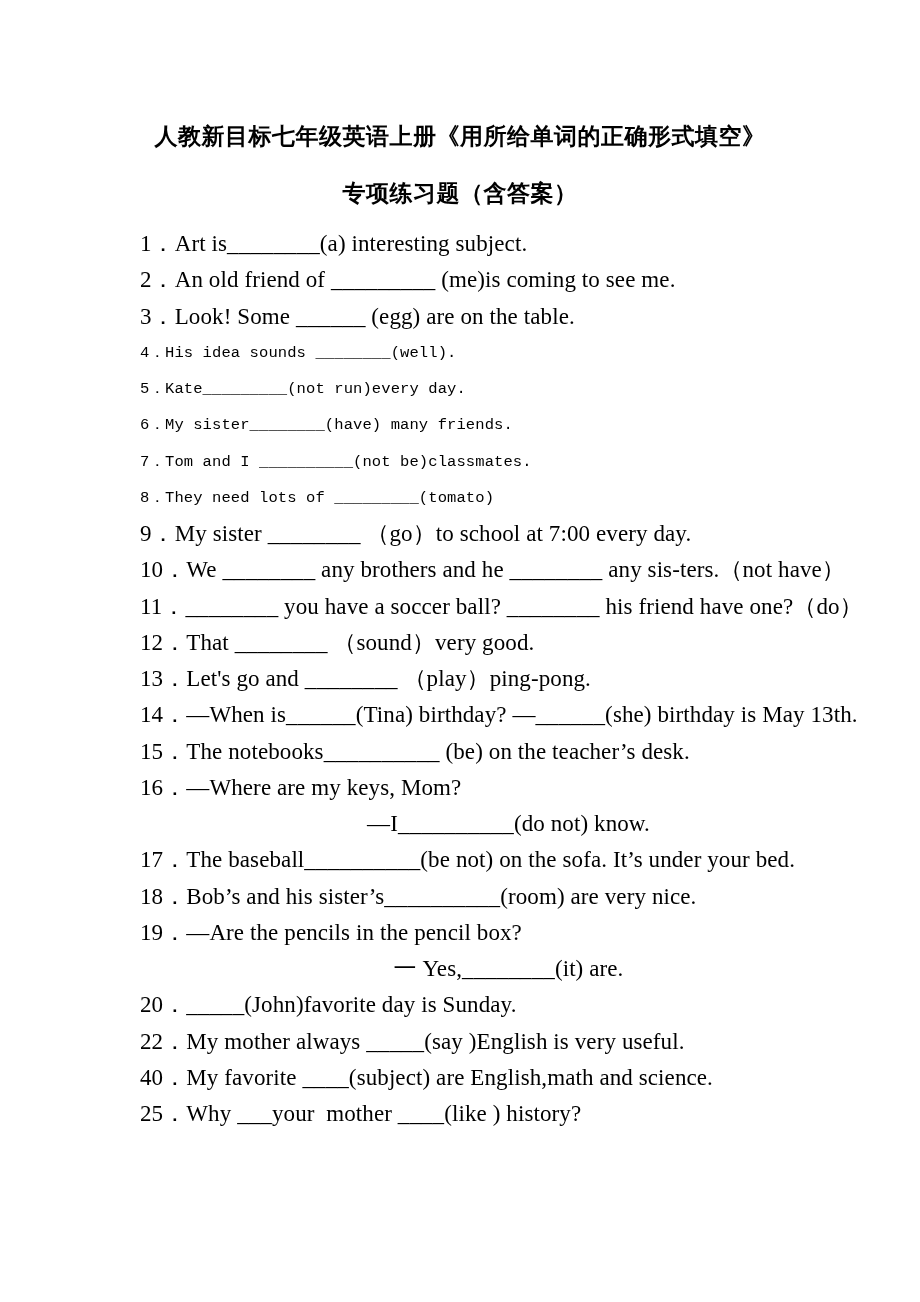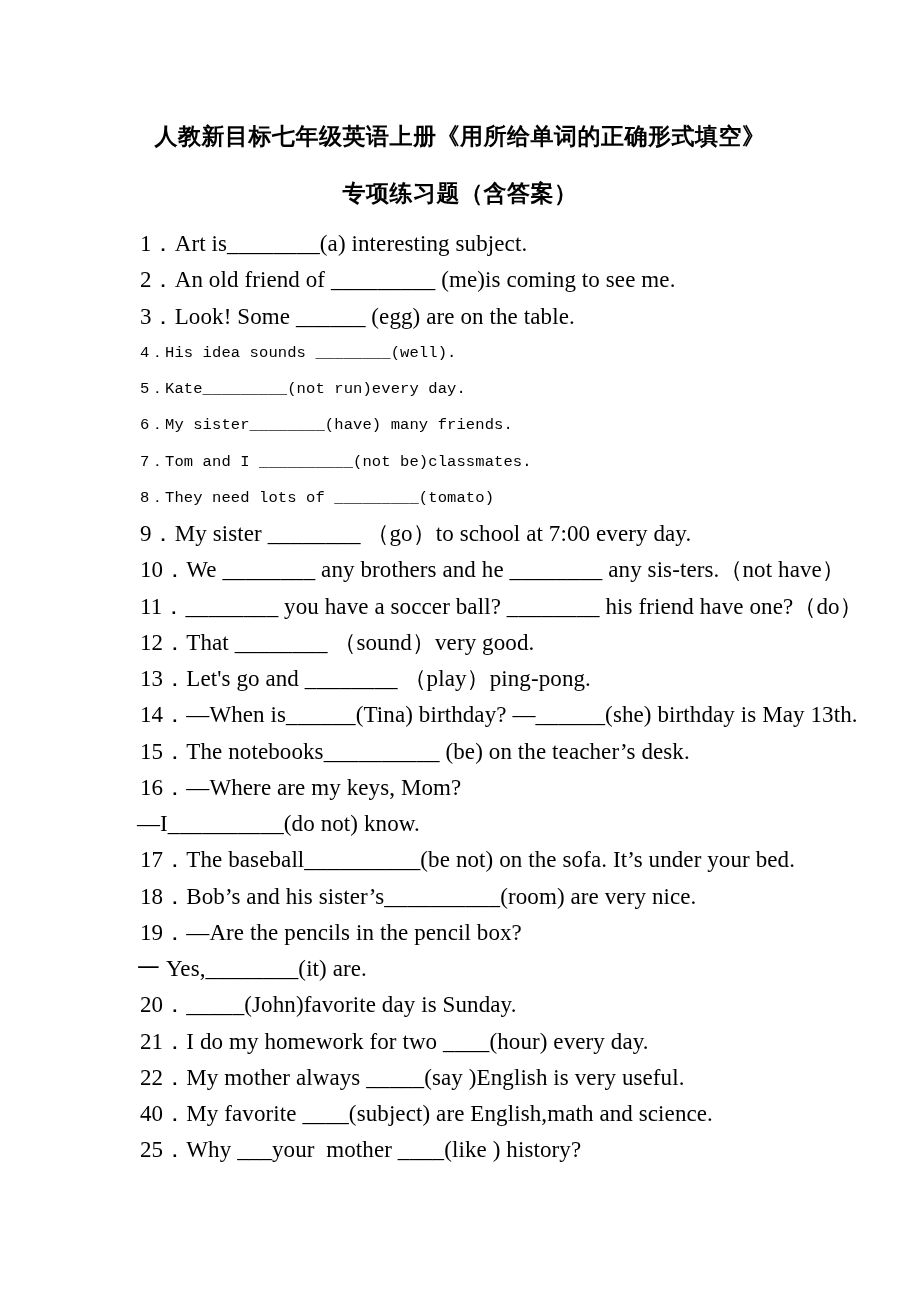--- a/index.html
+++ b/index.html
@@ -41,20 +41,21 @@
     line-height: 36.25px;
     white-space: pre-wrap;
     letter-spacing: 0.1px;
   }
   .line.mono {
     font-family: "Liberation Mono", "DejaVu Sans Mono", monospace;
     font-size: 15.5px;
   }
   .line.flush {
     margin-left: -3px;
+    text-align: center;
   }
 </style>
 </head>
 <body>
 
 <div class="page">
 
   <div class="doc-title">
     <p class="title-line">人教新目标七年级英语上册《用所给单词的正确形式填空》</p>
     <p class="title-line">专项练习题（含答案）</p>
@@ -76,19 +77,18 @@
     <p class="line">13．Let's go and ________ （play）ping-pong.</p>
     <p class="line">14．—When is______(Tina) birthday? —______(she) birthday is May 13th.</p>
     <p class="line">15．The notebooks__________ (be) on the teacher’s desk.</p>
     <p class="line">16．—Where are my keys, Mom?</p>
     <p class="line flush">—I__________(do not) know.</p>
     <p class="line">17．The baseball__________(be not) on the sofa. It’s under your bed.</p>
     <p class="line">18．Bob’s and his sister’s__________(room) are very nice.</p>
     <p class="line">19．—Are the pencils in the pencil box?</p>
     <p class="line flush">一 Yes,________(it) are.</p>
     <p class="line">20．_____(John)favorite day is Sunday.</p>
-    <p class="line">21．I do my homework for two ____(hour) every day.</p>
     <p class="line">22．My mother always _____(say )English is very useful.</p>
     <p class="line">40．My favorite ____(subject) are English,math and science.</p>
     <p class="line">25．Why ___your  mother ____(like ) history?</p>
   </div>
 
 </div>
 
 </body></html>

